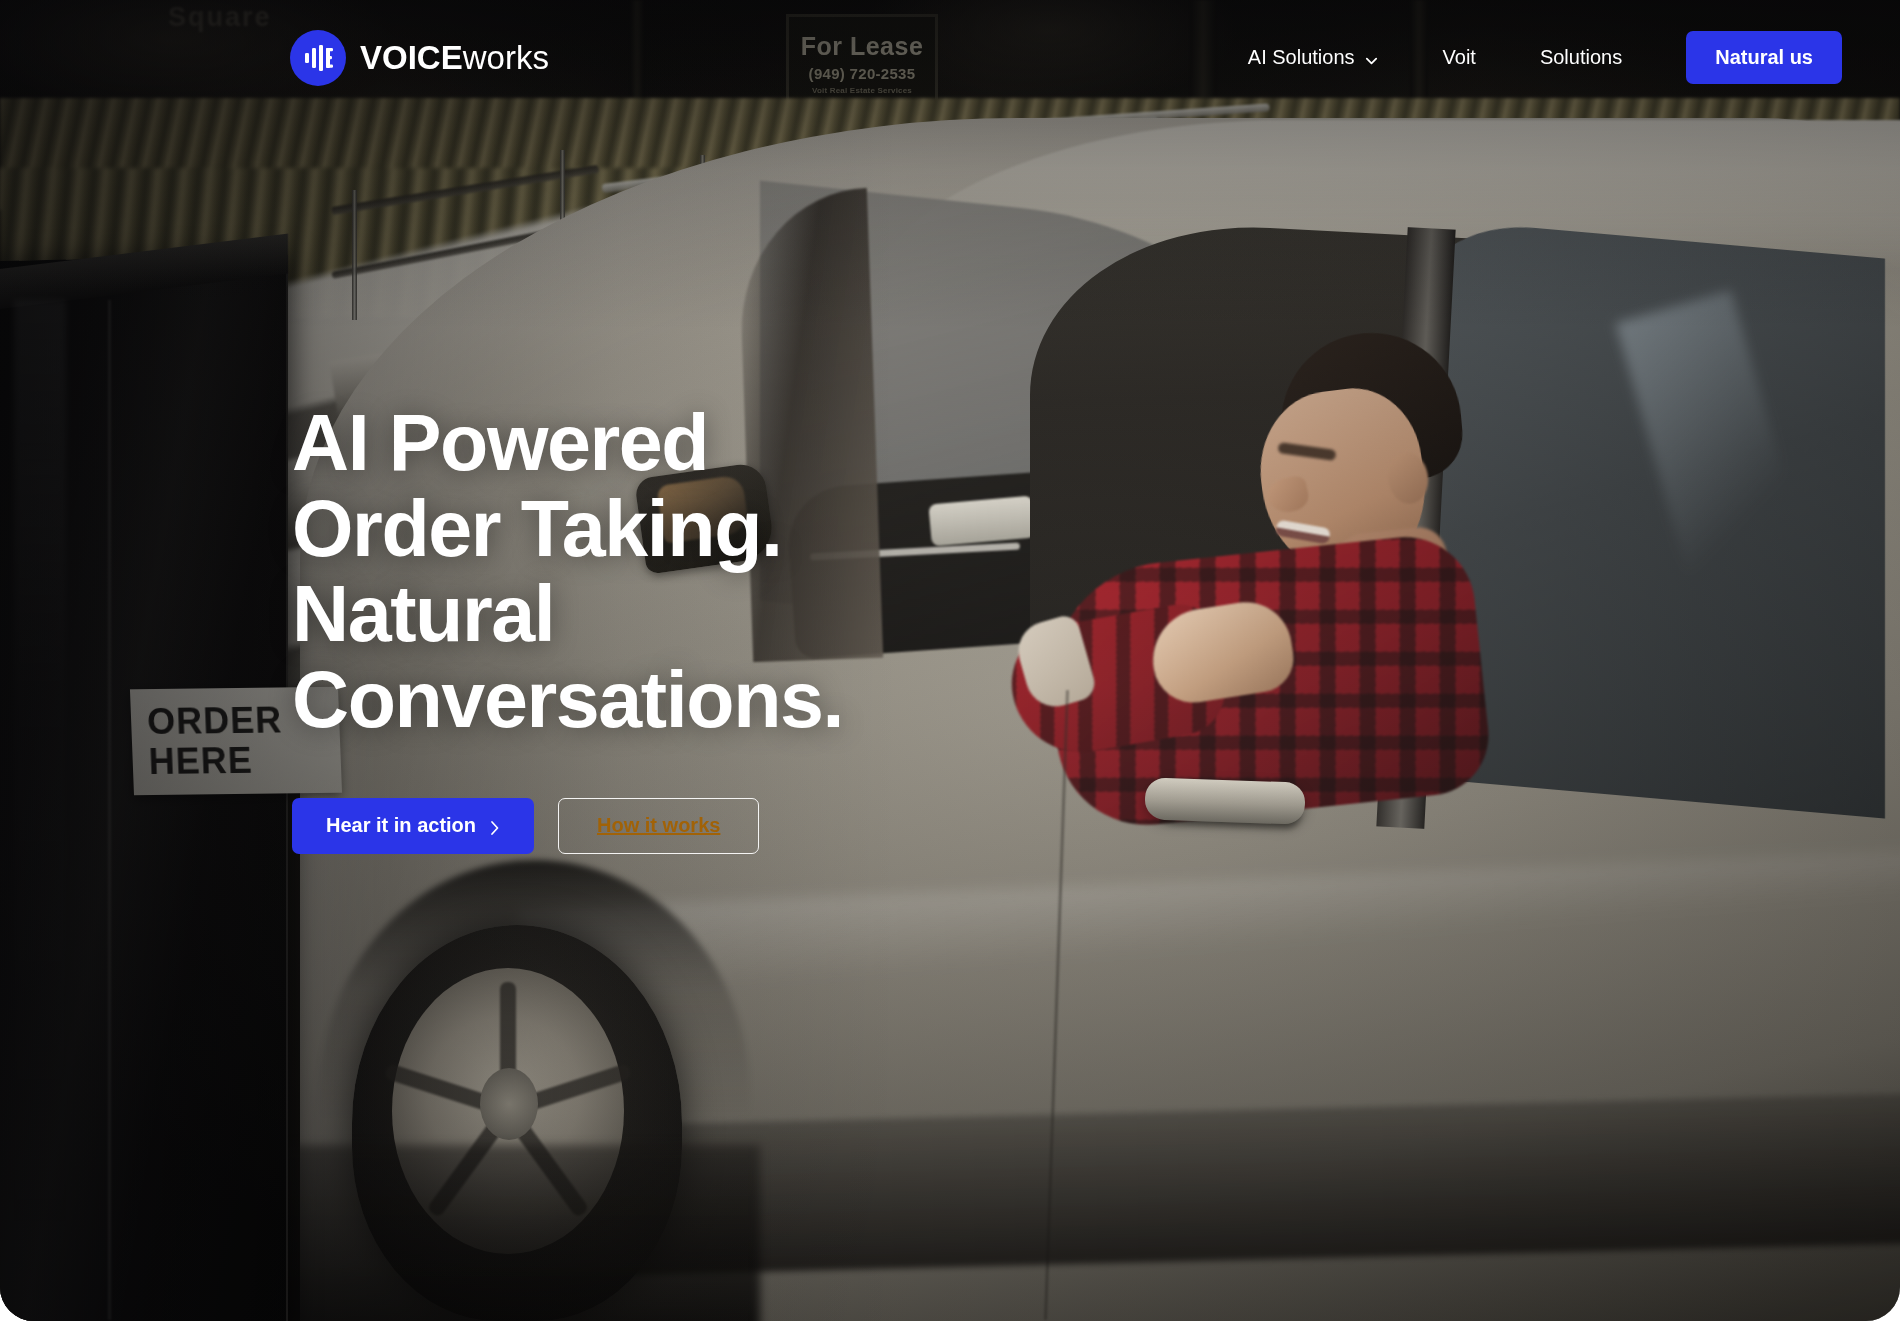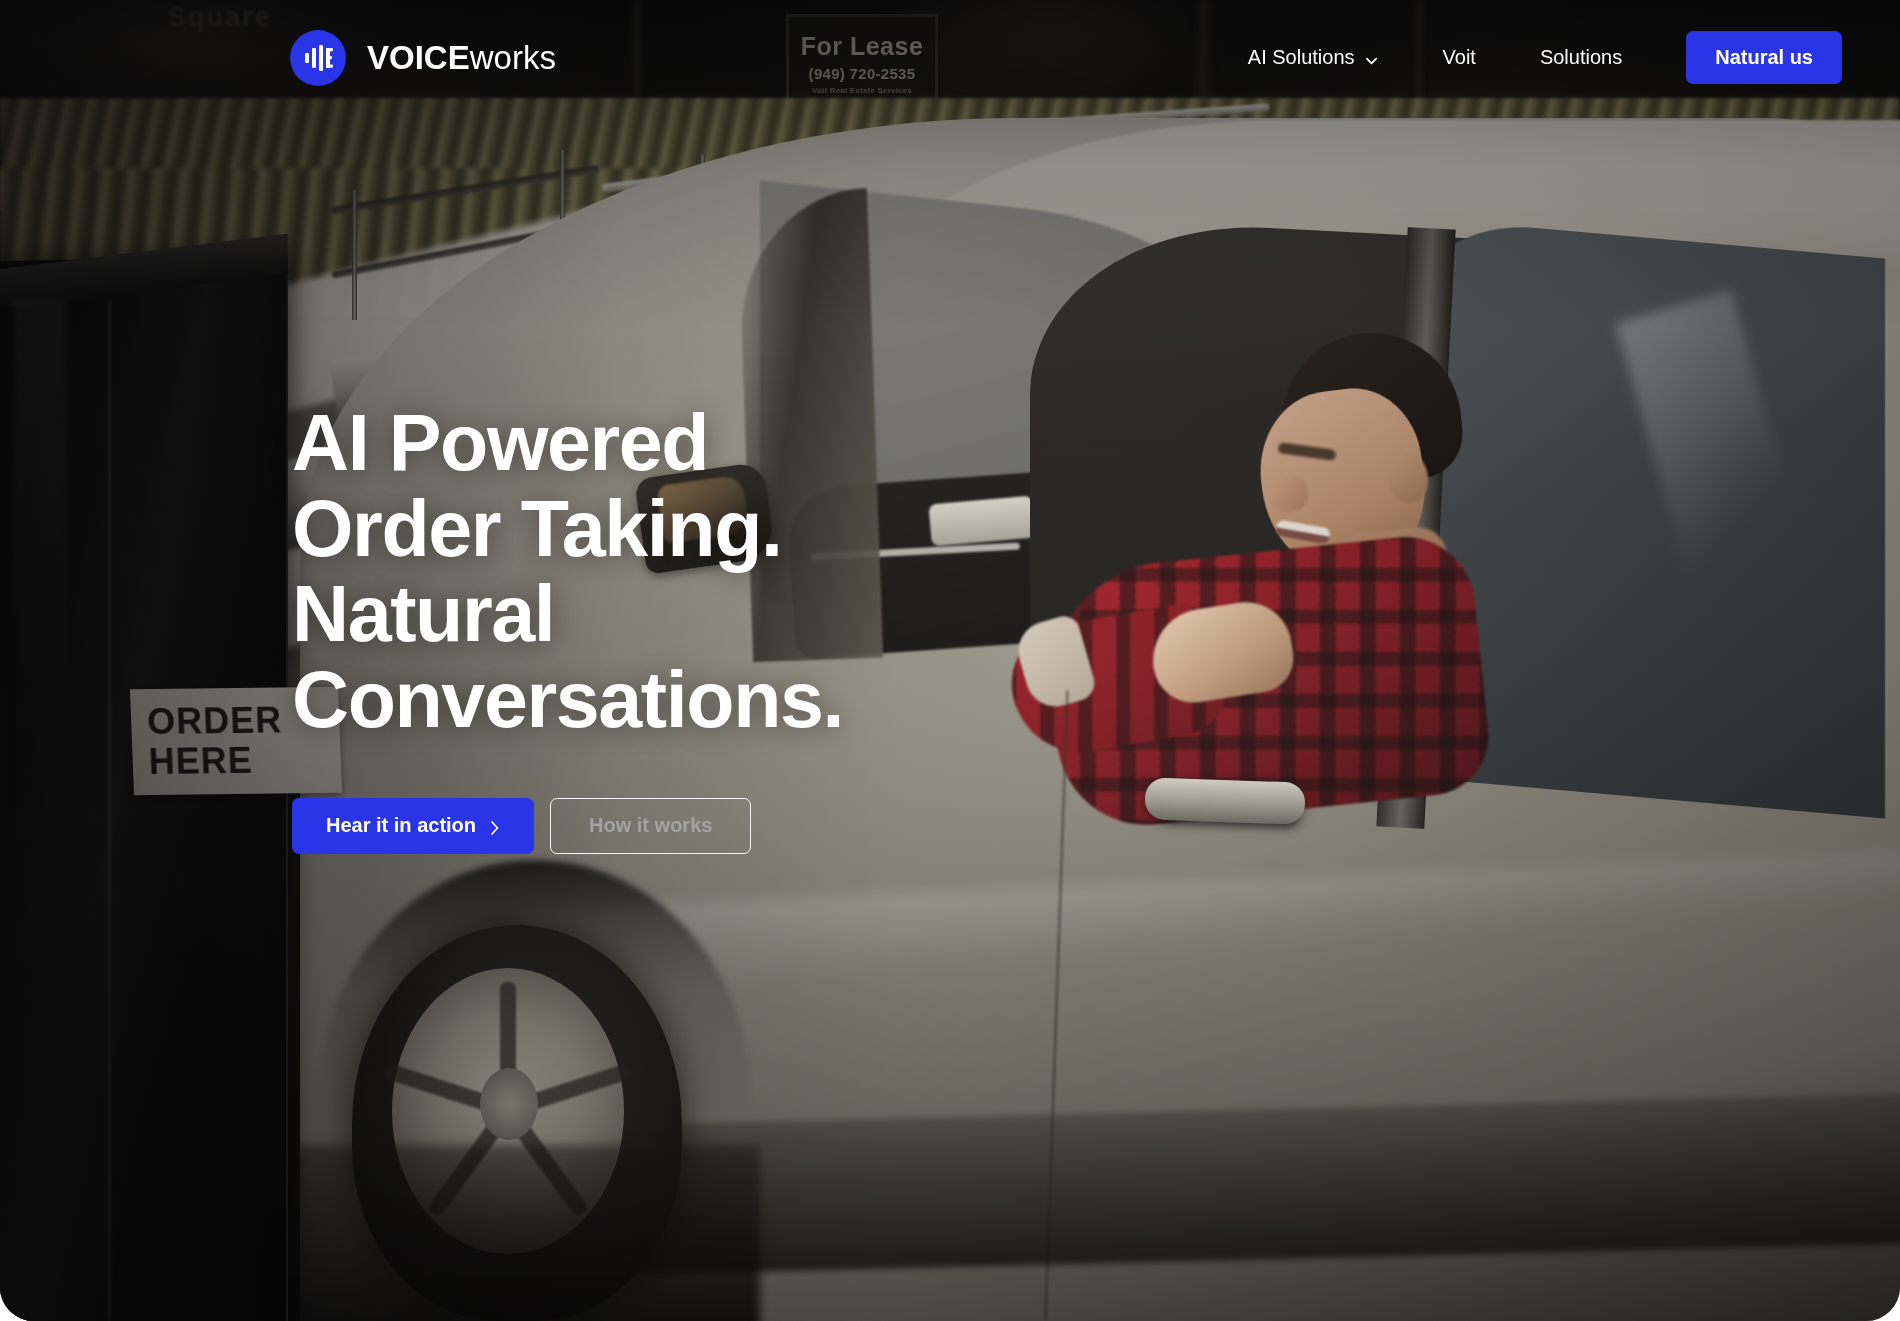--- a/index.html
+++ b/index.html
@@ -490,21 +490,21 @@
   }
 
   
   .header {
     position: absolute; left: 0; top: 0;
     width: 1900px; height: 115px;
     display: flex; align-items: center;
     padding: 0 58px 0 290px;
     z-index: 20;
   }
-  .brand { display: flex; align-items: center; gap: 21px; }
+  .brand { display: flex; align-items: center; gap: 14px; }
   .brand-mark {
     width: 56px; height: 56px; border-radius: 50%;
     background: #2b35e8;
     display: flex; align-items: center; justify-content: center;
   }
   .brand-text {
     font-size: 33px; line-height: 1;
     color: #ffffff; letter-spacing: .2px;
     display: flex; align-items: baseline;
   }
@@ -541,36 +541,37 @@
     line-height: 1.085; letter-spacing: -1.4px;
     text-shadow: 0 2px 26px rgba(0,0,0,.42);
   }
   .subhead {
     margin-top: 37px;
     color: #ffffff;
     font-size: 22px; font-weight: 400;
     line-height: 1.45; max-width: 600px;
     text-shadow: 0 1px 12px rgba(0,0,0,.5);
   }
-  .cta-row { margin-top: 55px; display: flex; gap: 16px; }
+  .cta-row { margin-top: 55px; display: flex; gap: 24px; }
   .btn-primary {
     background: #2b35e8; color: #fff;
     font-size: 20px; font-weight: 700;
     padding: 0 34px; height: 56px; border: none; border-radius: 7px;
     display: inline-flex; align-items: center; gap: 13px;
     cursor: pointer; white-space: nowrap;
     font-family: "Liberation Sans", sans-serif;
   }
   .btn-ghost {
-    background: transparent; color: #a3a3a3;
+    background: transparent; color: #a16207;
     font-size: 20px; font-weight: 600;
     padding: 0 38px; height: 56px;
     border: 1.6px solid rgba(255,255,255,.92); border-radius: 7px;
     cursor: pointer; white-space: nowrap;
     font-family: "Liberation Sans", sans-serif;
+    text-decoration: underline;
   }
   .arrow { width: 11px; height: 16px; display: block; }
 </style>
 </head>
 <body>
 
 <div class="hero">
 
   <div class="scene">
     <div class="bg-sky"></div>

